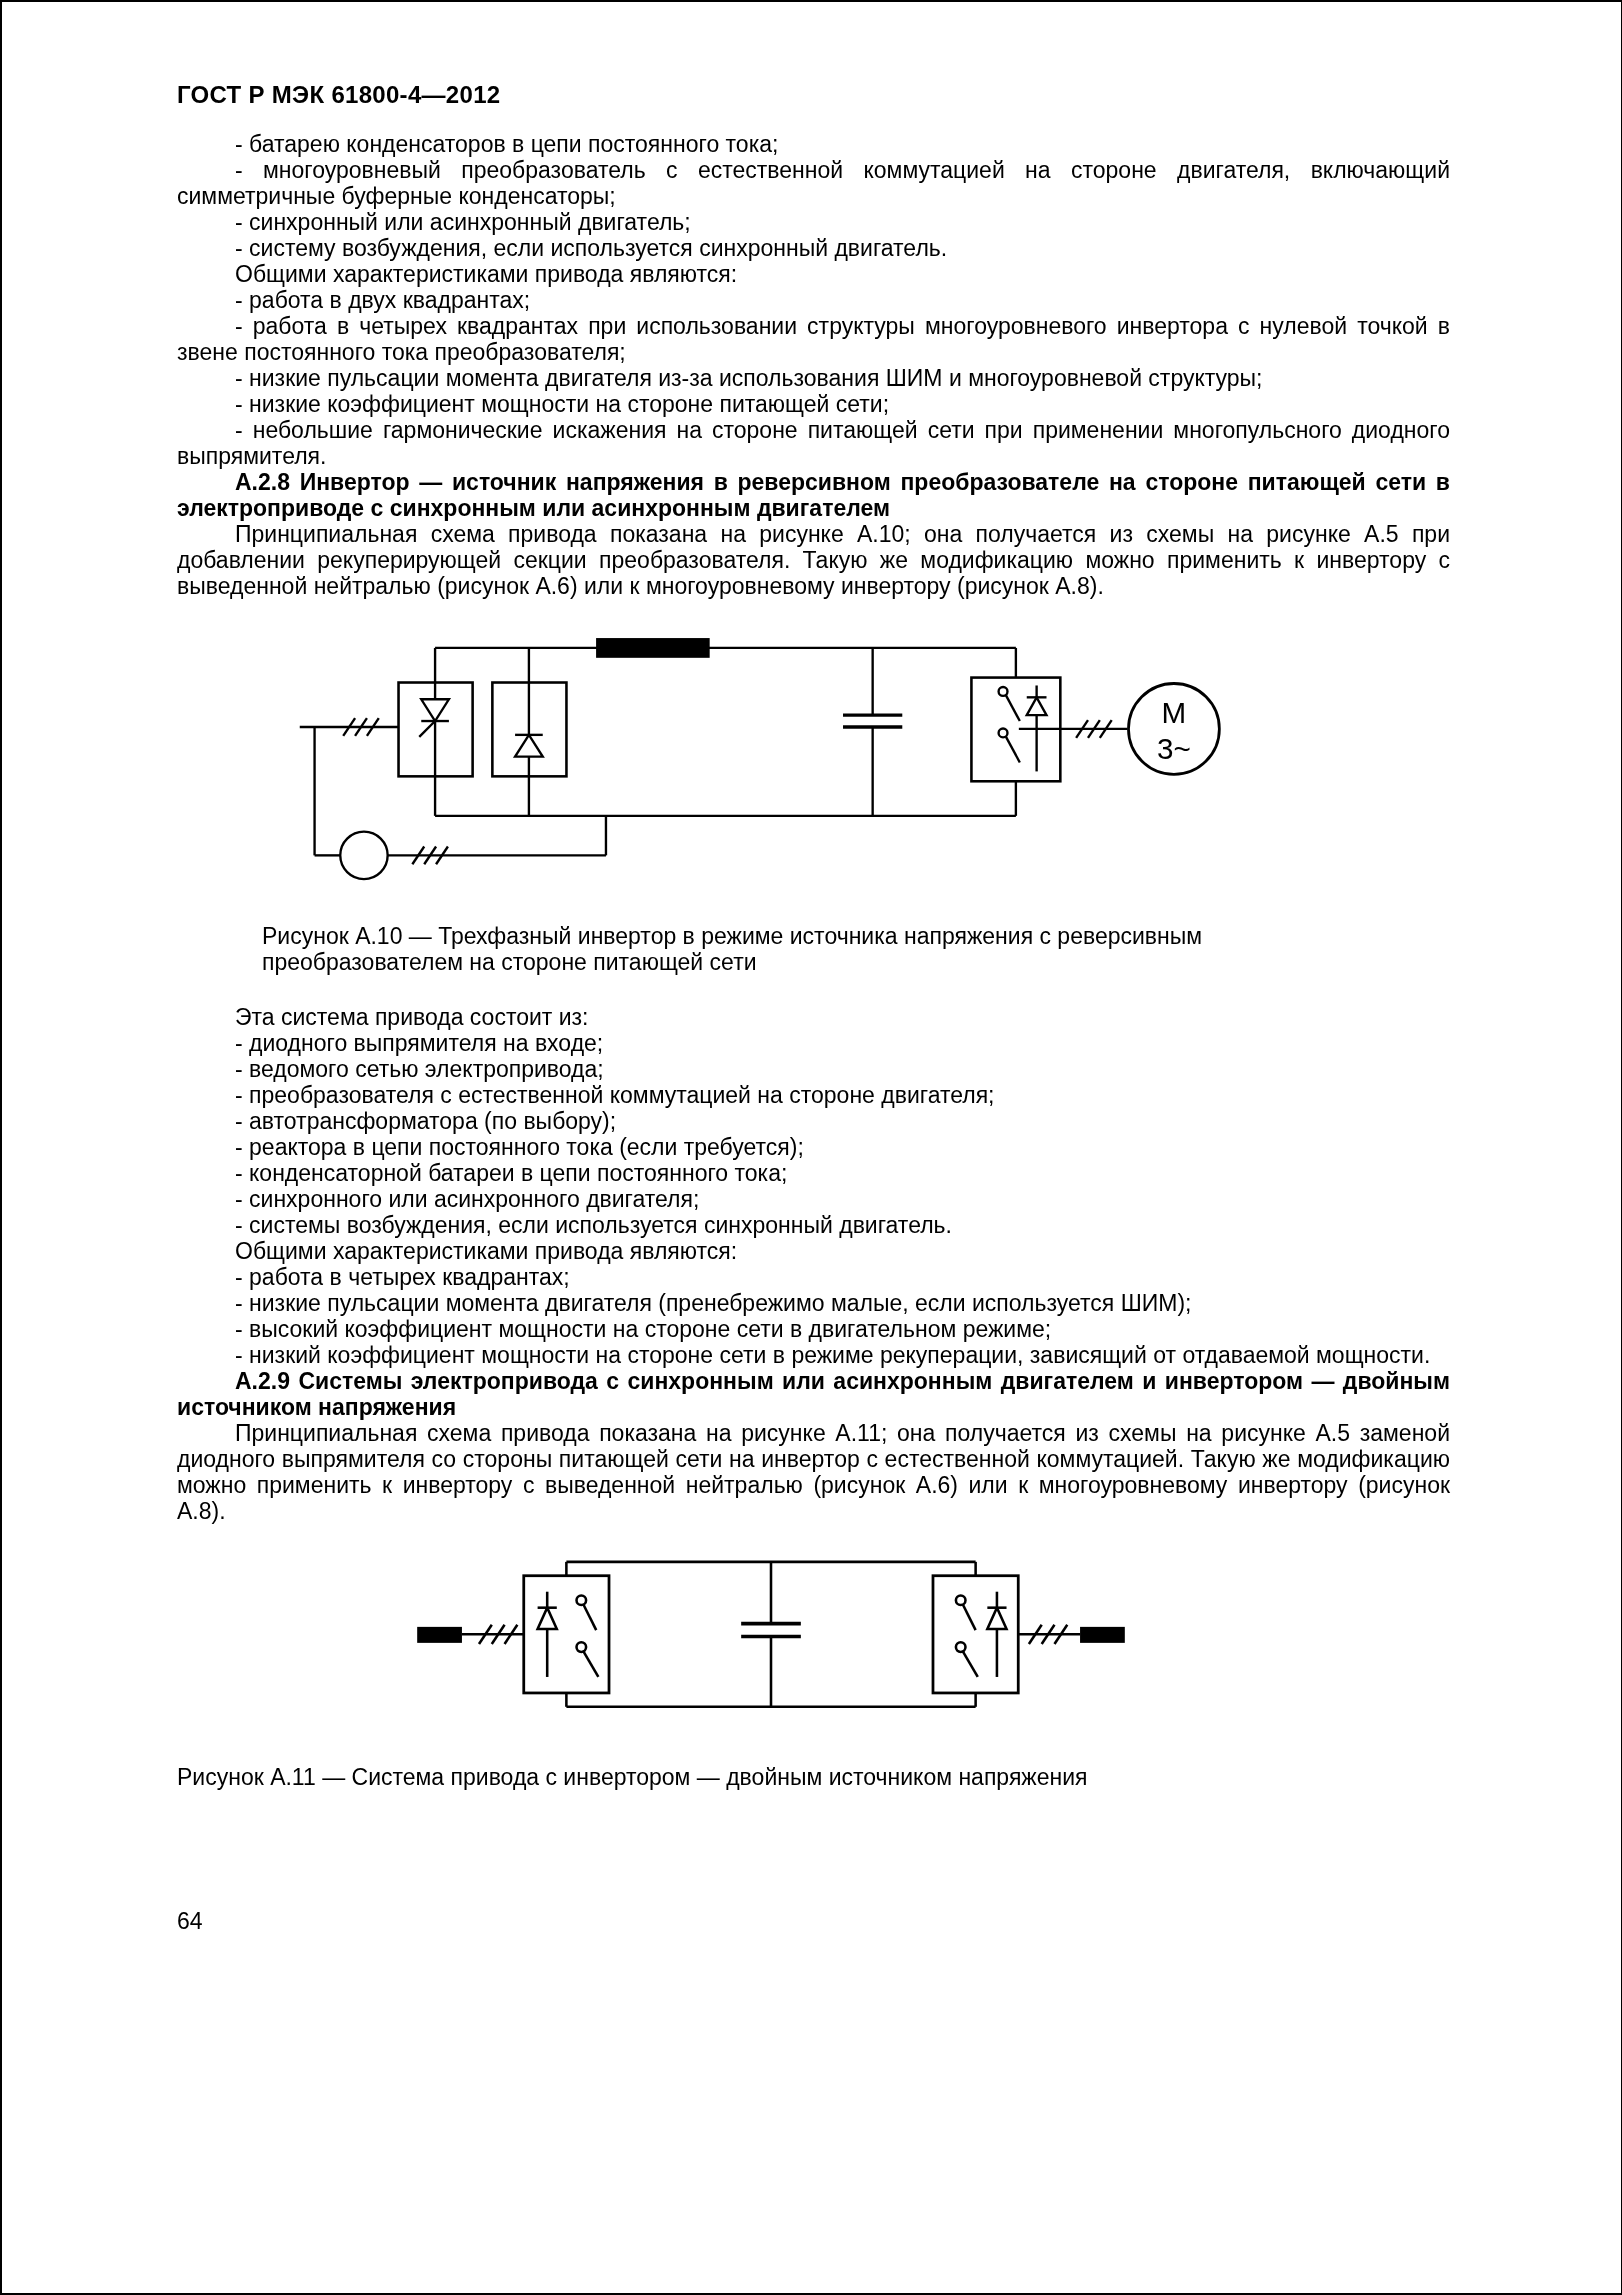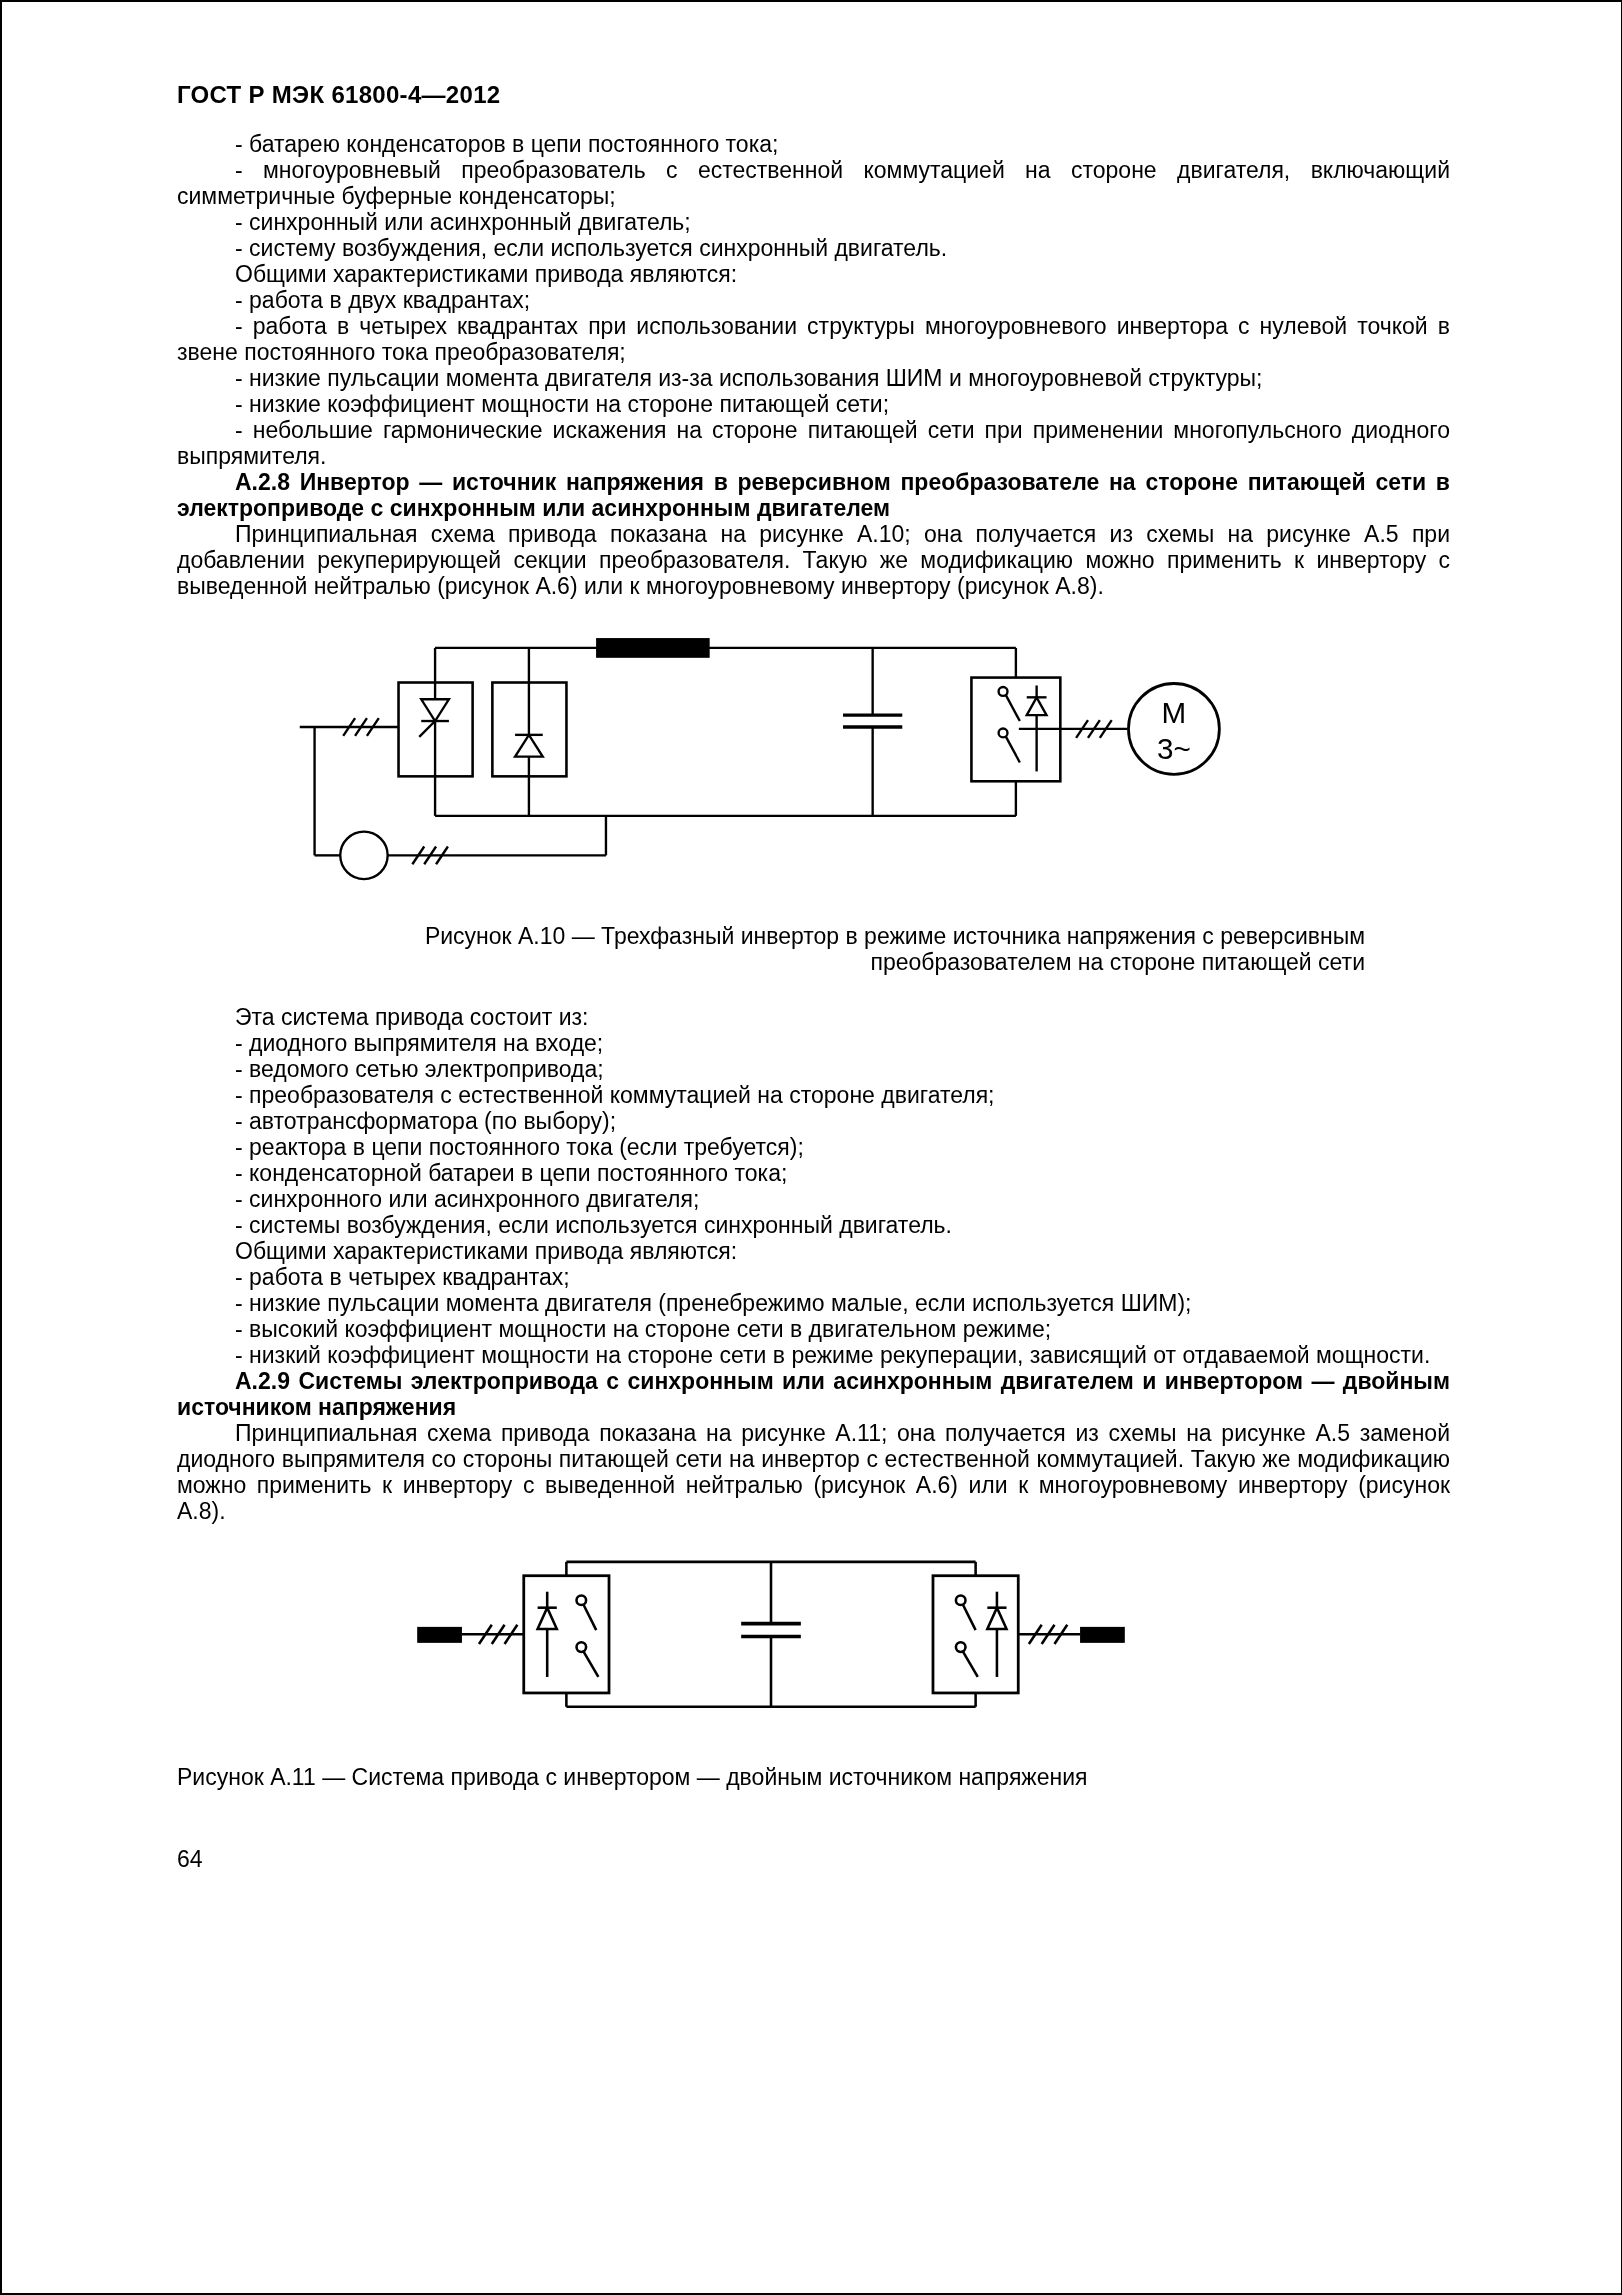--- a/index.html
+++ b/index.html
@@ -14,32 +14,32 @@
   .page{padding:78px 171px 0 175px}
   .doc-header{
     font-weight:bold;font-size:24px;line-height:29px;margin-bottom:22px;
     letter-spacing:0.3px;
   }
   .body-text{font-size:23px;line-height:26px;text-align:justify}
   .p{ text-indent:58px }
   .li{ text-indent:58px }
   .h{ text-indent:58px; font-weight:bold }
   .caption{
-    text-align:right;text-indent:0;
+    text-align:left;text-indent:0;
     padding:0 85px;
     margin:18.3px 0 29px 0;
   }
   .caption2{
     text-align:left;text-indent:0;
     margin:34px 0 0 0;
   }
   .fig{margin:29px 0 14.4px 103px}
   .fig2{margin:25px 0 0 221px}
   .footer{
-    position:absolute;left:175px;top:1844px;
+    position:absolute;left:175px;top:1906px;
     font-size:23px;
   }
   svg .wire{stroke:#000;stroke-width:2.4;fill:none}
   svg .thick{stroke:#000;stroke-width:3.4;fill:none}
   svg .box{stroke:#000;stroke-width:2.6;fill:#fff}
   svg .sym{stroke:#000;stroke-width:2.4;fill:#fff}
   svg .blk{fill:#000;stroke:none}
   svg text{font-family:"Liberation Sans",sans-serif;fill:#000}
 </style>
 </head>

